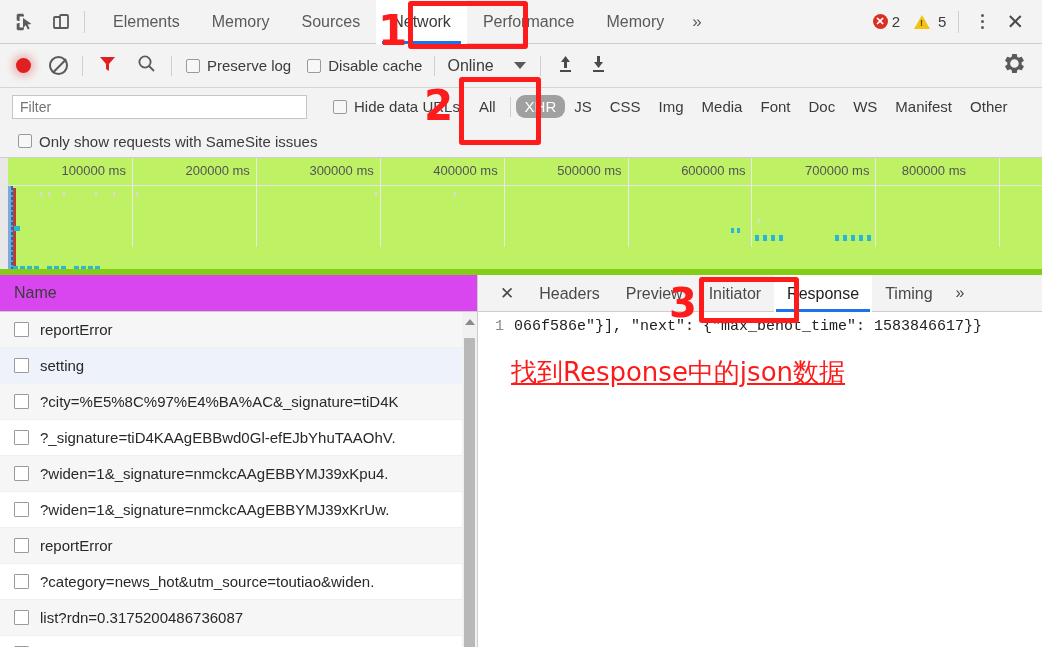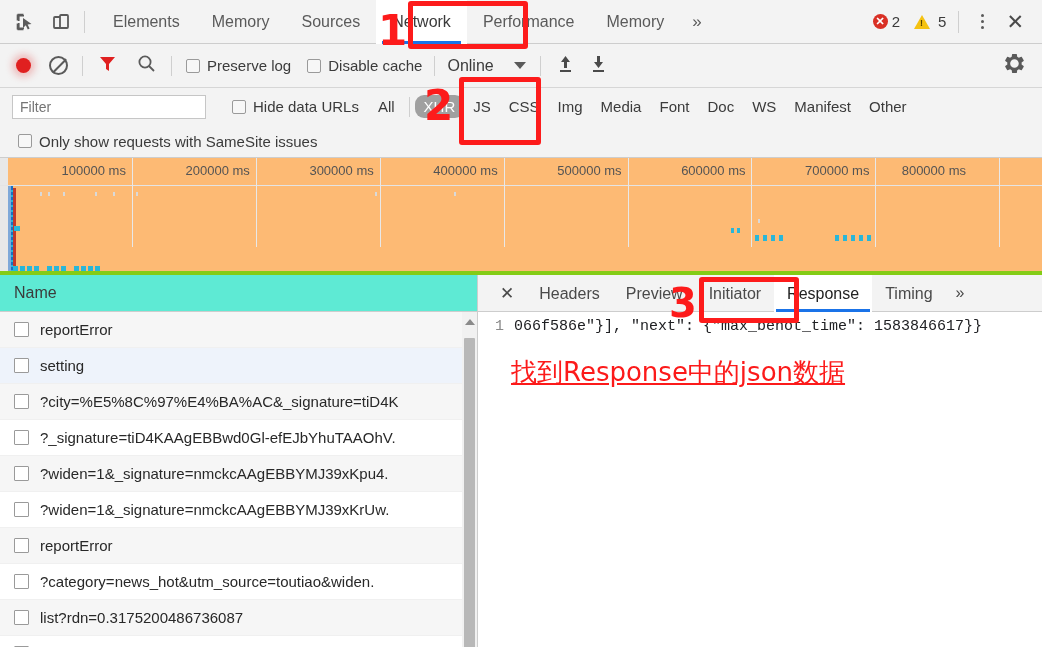--- a/index.html
+++ b/index.html
@@ -70,49 +70,49 @@
   .arrowbtn { cursor:pointer; }
   .gear { margin-left:auto; margin-right:16px; cursor:pointer;}
 
   
   .filterbar {
     height:37px; width:100%; background:#f3f3f3;
     display:flex; align-items:center; padding-left:12px;
     border-bottom:none;
   }
   .filterinput {
-    width:194px; height:24px; background:#fff; border:1px solid #c6c6c6;
+    width:295px; height:24px; background:#fff; border:1px solid #c6c6c6;
     font-size:14px; color:#8a8a8a; padding:0 7px; line-height:22px;
     font-family:"Liberation Sans", sans-serif;
   }
   .ftypes { display:flex; align-items:center; margin-left:10px; gap:0px;}
   .ftype { font-size:15px;color:#3b3b3b;padding:3px 9px;border-radius:9px;cursor:pointer;white-space:nowrap;}
   .ftype.sel { background:#a0a0a0; color:#ffffff; }
   .samesite {
     height:33px; background:#f3f3f3; display:flex; align-items:center;
     padding-left:18px; border-bottom:1px solid #cdcdcd;
   }
 
   
-  .overview { height:117px; width:100%; background:#fdba74; position:relative;
-    border-bottom:4px solid #84cc16; overflow:hidden;}
+  .overview { height:117px; width:100%; background:#bef264; position:relative;
+    border-bottom:6px solid #84cc16; overflow:hidden;}
   .ov-ruler { height:28px; position:relative; border-bottom:1px solid #e4e4e4;}
   .ov-tick { position:absolute; top:0; height:89px; border-left:1px solid #e8e8e8;}
   .ov-ticklabel { position:absolute; top:5px; font-size:13px; color:#545454;
      transform:translateX(-100%); padding-right:6px; white-space:nowrap;}
   .ov-canvas { position:absolute; top:28px; left:0; right:0; bottom:0;}
   .ov-bar { position:absolute; }
   .ov-leftgut { position:absolute;left:0;top:0;width:8px;height:100%;background:#e8e8e8;}
 
   
   .panes { display:flex; height:372px; width:100%; }
   .leftpane { width:478px; background:#fff; position:relative; border-right:1px solid #cdcdcd;
      display:flex; flex-direction:column; }
   .namehdr {
-    height:37px; background:#5eead4; border-bottom:1px solid #cdcdcd;
+    height:37px; background:#d946ef; border-bottom:1px solid #cdcdcd;
     display:flex; align-items:center; padding-left:14px;
     font-size:16px; color:#3b3b3b;
   }
   .reqlist { flex:1; overflow:hidden; position:relative; }
   .reqrow {
     height:36px; display:flex; align-items:center; padding-left:14px;
     font-size:15px; color:#282828; white-space:nowrap; cursor:pointer;
     border-bottom:1px solid #f0f0f0;
   }
   .reqrow .rcb { width:15px;height:15px;border:1px solid #9a9a9a;background:#fff;border-radius:1px;

